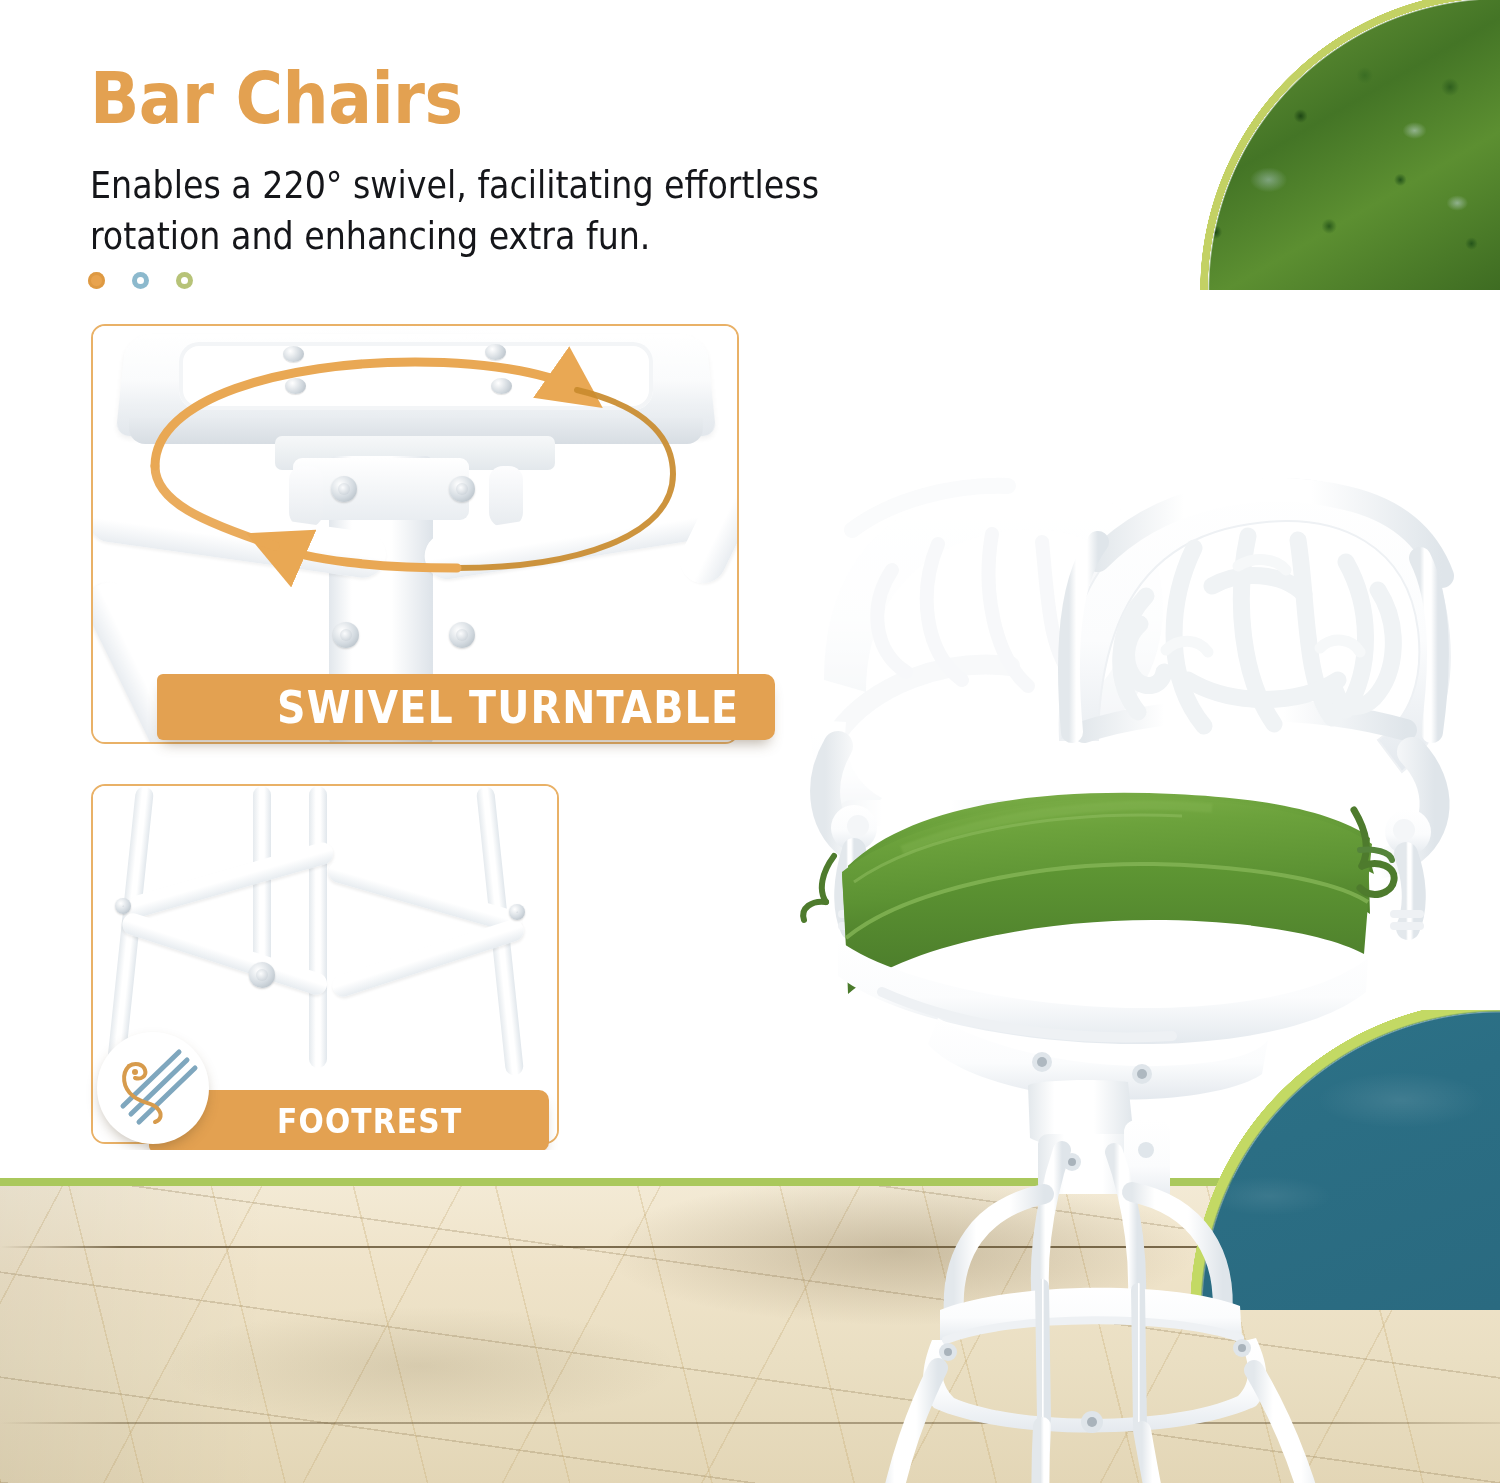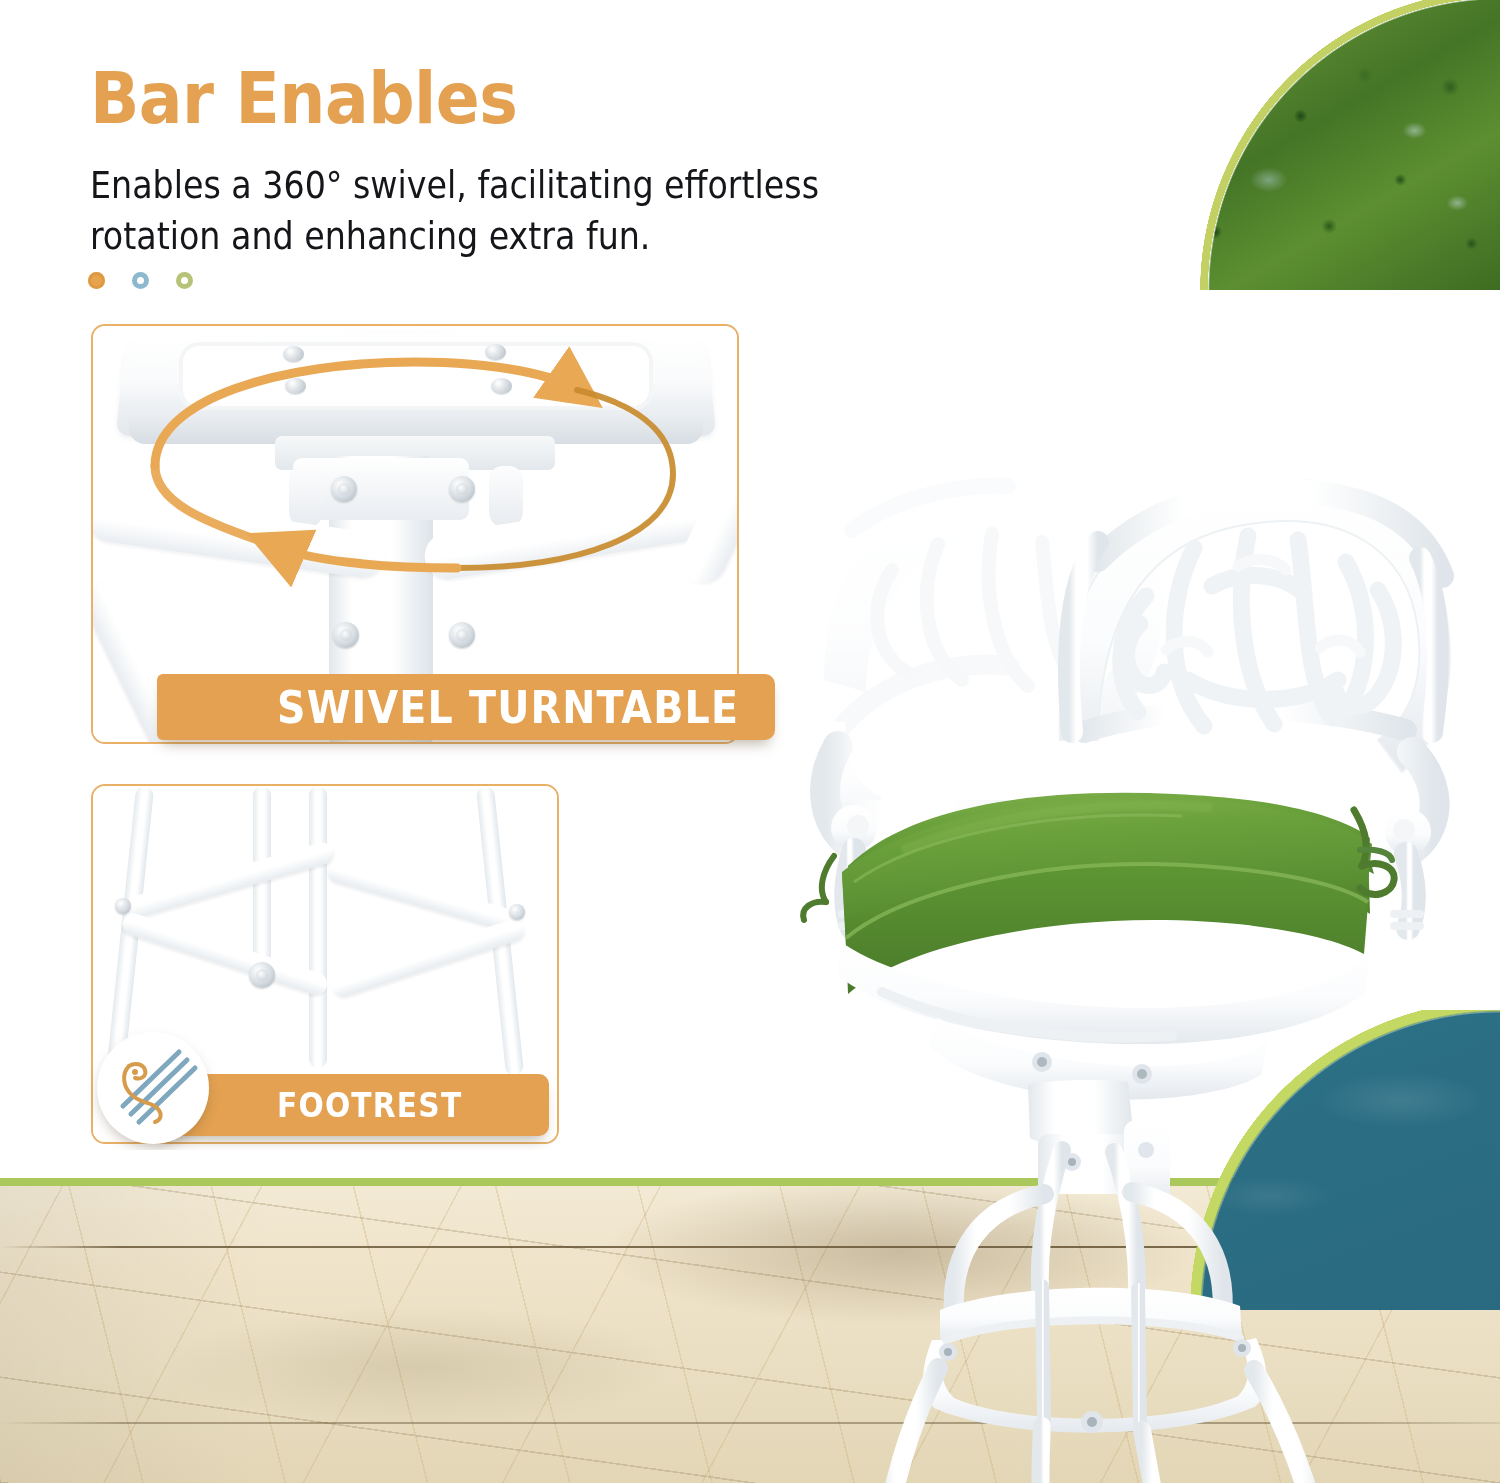--- a/index.html
+++ b/index.html
@@ -237,22 +237,22 @@
   #chair svg { width:100%; height:100%; display:block; }
 </style>
 </head>
 <body>
 
 <div id="tree-photo">
   <div class="rim"></div>
   <div class="mask"></div>
 </div>
 
-<div id="page-title">Bar Enables</div>
-<div id="subtitle">Enables a 360° swivel, facilitating effortless rotation and enhancing extra fun.</div>
+<div id="page-title">Bar Chairs</div>
+<div id="subtitle">Enables a 220° swivel, facilitating effortless rotation and enhancing extra fun.</div>
 <div id="dots">
   <span class="dot filled"></span>
   <span class="dot ring-blue"></span>
   <span class="dot ring-olive"></span>
 </div>
 
 <div class="panel" id="panel-swivel">
   <div class="photo">
 
     <div class="slab"></div>
@@ -313,21 +313,21 @@
     <div class="fr-rail" style="left:36px;  top:112px; width:212px; transform:rotate(-16deg); transform-origin:left center;"></div>
     <div class="fr-rail" style="left:236px; top:72px;  width:200px; transform:rotate(16deg);  transform-origin:left center;"></div>
     <div class="fr-rail" style="left:30px;  top:124px; width:214px; transform:rotate(18deg);  transform-origin:left center;"></div>
     <div class="fr-rail" style="left:240px; top:192px; width:200px; transform:rotate(-18deg); transform-origin:left center;"></div>
 
     <div class="screw" style="left:156px; top:176px;"></div>
     <div class="screw" style="left:22px;  top:112px; width:16px; height:16px;"></div>
     <div class="screw" style="left:416px; top:118px; width:16px; height:16px;"></div>
   </div>
 
-  <div class="banner" style="left:56px; top:288px; width:400px; height:62px;">
+  <div class="banner" style="left:56px; top:304px; width:400px; height:62px;">
     <span class="banner-label" style="font-size:33px; margin-left:128px;">FOOTREST</span>
   </div>
 
   <div class="badge" style="left:4px; top:246px; width:112px; height:112px;">
     <svg width="96" height="96" viewBox="0 0 96 96">
       <g stroke="#7FA7BE" stroke-width="5" stroke-linecap="round">
         <line x1="26" y1="74" x2="82" y2="20"></line>
         <line x1="18" y1="66" x2="74" y2="12"></line>
         <line x1="34" y1="82" x2="90" y2="28"></line>
       </g>

